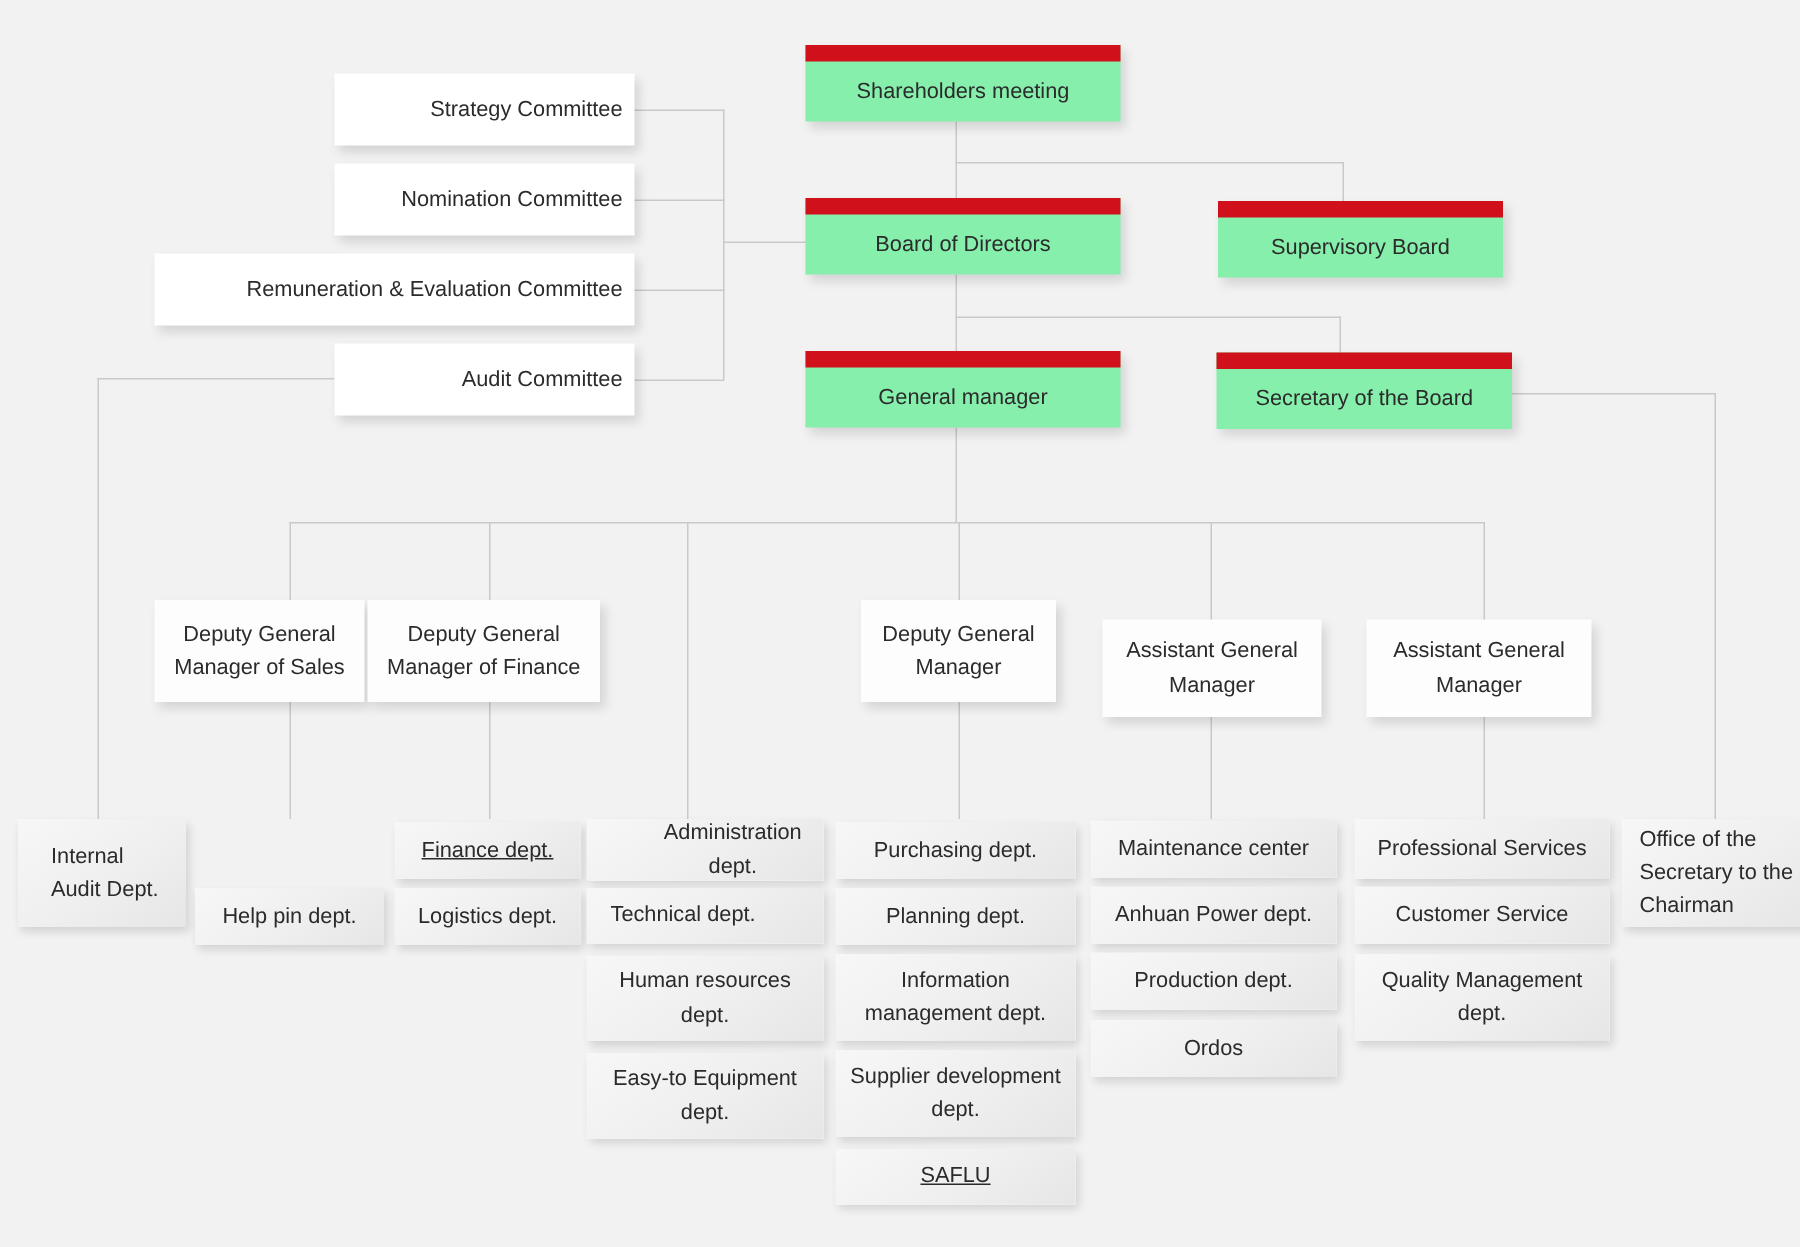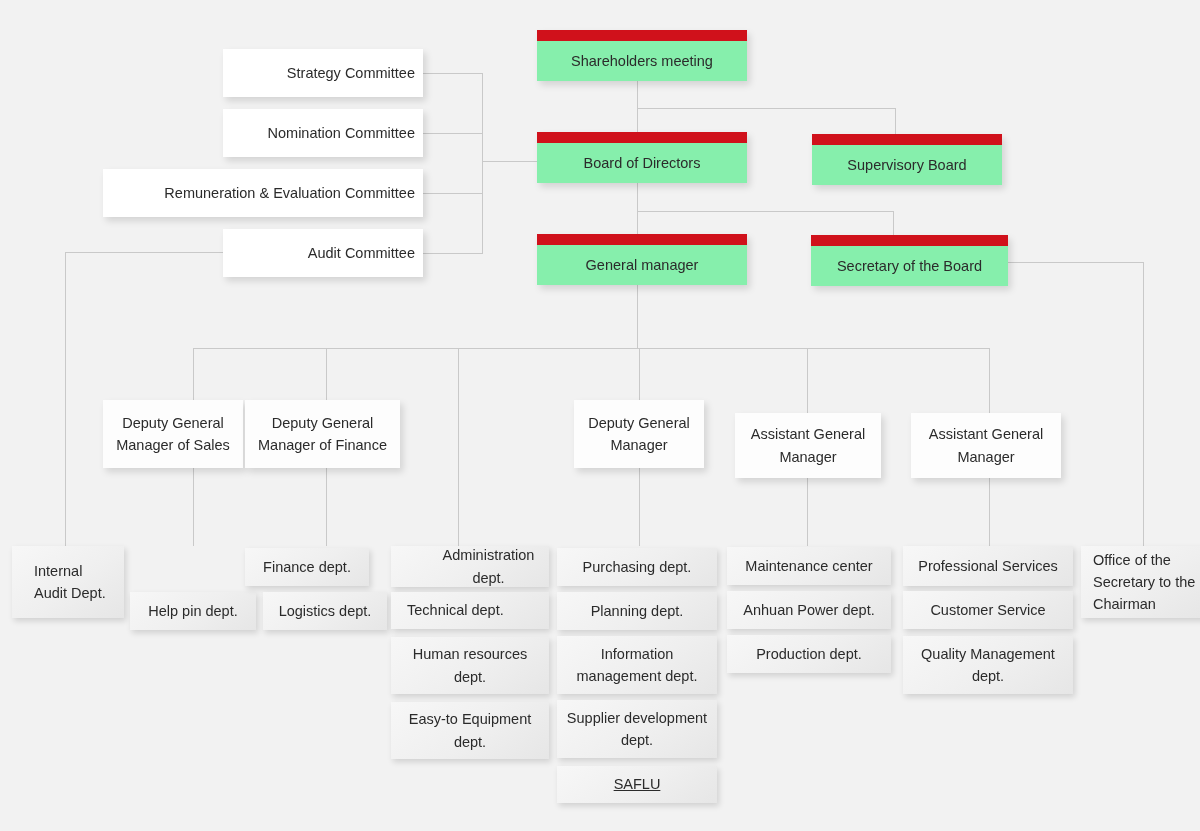--- a/index.html
+++ b/index.html
@@ -178,21 +178,21 @@
   </div>
 
   <div class="node dept align-left" style="left:12px; top:546px; width:112px; height:72px; padding-left:22px;">
     <span class="label">Internal Audit Dept.</span>
   </div>
 
   <div class="node dept" style="left:130px; top:592px; width:126px; height:38px;">
     <span class="label">Help pin dept.</span>
   </div>
 
-  <div class="node dept" style="left:245px; top:548px; width:124px; height:38px;">
+  <div class="node dept" style="left:263px; top:548px; width:124px; height:38px;text-decoration:underline;">
     <span class="label">Finance dept.</span>
   </div>
   <div class="node dept" style="left:263px; top:592px; width:124px; height:38px;">
     <span class="label">Logistics dept.</span>
   </div>
 
   <div class="node dept" style="left:391px; top:546px; width:158px; height:41px;padding-left:45px;">
     <span class="label">Administration dept.</span>
   </div>
   <div class="node dept align-left" style="left:391px; top:592px; width:158px; height:37px; padding-left:16px;">
@@ -223,20 +223,23 @@
 
   <div class="node dept" style="left:727px; top:547px; width:164px; height:38px;">
     <span class="label">Maintenance center</span>
   </div>
   <div class="node dept" style="left:727px; top:591px; width:164px; height:38px;">
     <span class="label">Anhuan Power dept.</span>
   </div>
   <div class="node dept" style="left:727px; top:635px; width:164px; height:38px;">
     <span class="label">Production dept.</span>
   </div>
+  <div class="node dept" style="left:727px; top:680px; width:164px; height:38px;">
+    <span class="label">Ordos</span>
+  </div>
 
   <div class="node dept" style="left:903px; top:546px; width:170px; height:40px;">
     <span class="label">Professional Services</span>
   </div>
   <div class="node dept" style="left:903px; top:591px; width:170px; height:38px;">
     <span class="label">Customer Service</span>
   </div>
   <div class="node dept" style="left:903px; top:636px; width:170px; height:58px;">
     <span class="label">Quality Management dept.</span>
   </div>

